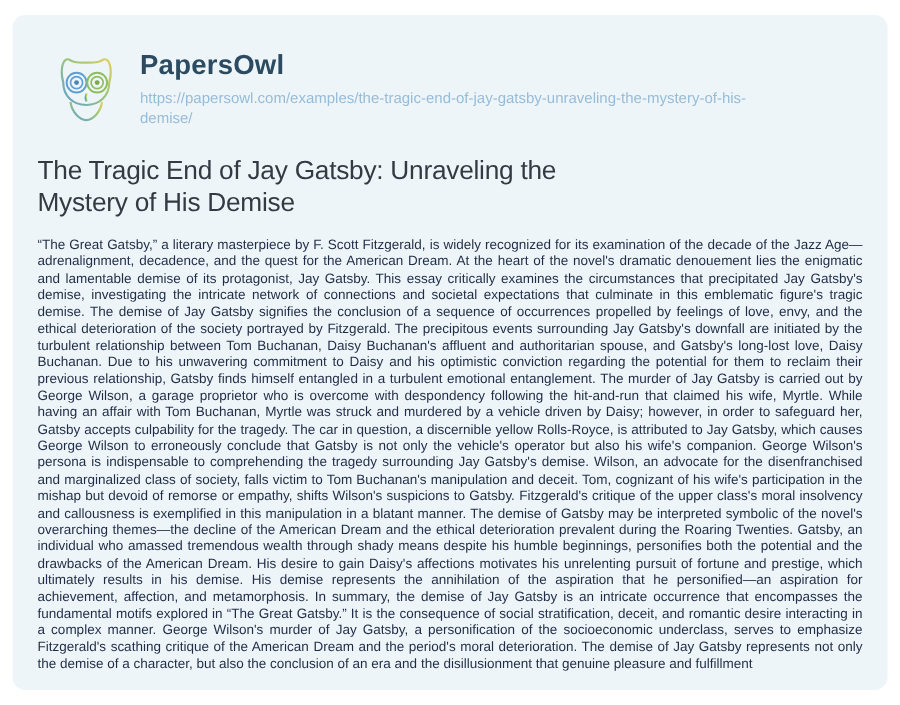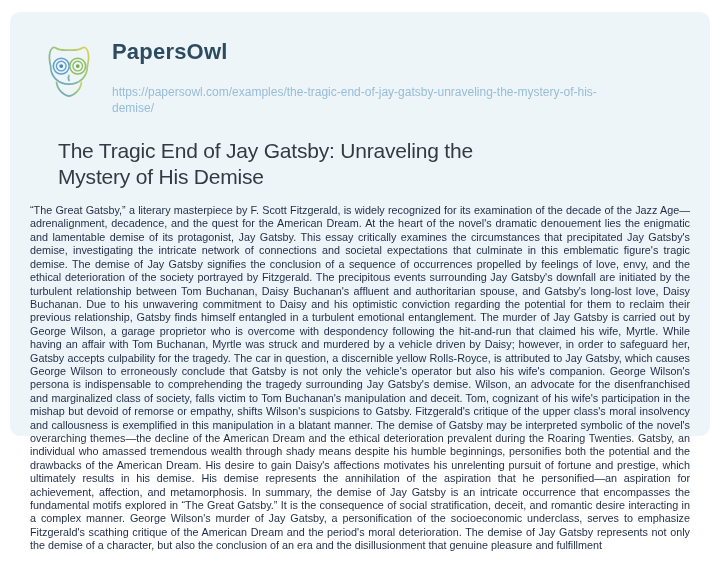--- a/index.html
+++ b/index.html
@@ -9,21 +9,21 @@
     width: 720px;
     height: 564px;
     font-family: "Liberation Sans", sans-serif;
     overflow: hidden;
   }
   .card {
     position: absolute;
     left: 10px;
     top: 12px;
     width: 700px;
-    height: 424px;
+    height: 540px;
     background: #eef5f9;
     border-radius: 10px;
     box-sizing: border-box;
     padding: 26px 20px 8px 20px;
   }
   .header {
     display: flex;
     align-items: flex-start;
     gap: 12px;
     margin-left: 8px;
@@ -37,38 +37,37 @@
     padding-top: 2px;
   }
   .brand {
     font-size: 22px;
     font-weight: bold;
     color: #2c4b60;
     letter-spacing: 0.2px;
     line-height: 24px;
   }
   .url {
-    margin-top: 20px;
+    margin-top: 6px;
     font-size: 12px;
     line-height: 16px;
     color: #97bcd8;
     max-width: 498px;
     overflow-wrap: break-word;
     text-decoration: none;
     display: block;
   }
   .title {
     margin-top: 22px;
     font-size: 21px;
     line-height: 26px;
     font-weight: 500;
     color: #333a42;
     max-width: 470px;
     letter-spacing: -0.2px;
-    margin-left: 28px;
   }
   .body-text {
     margin-top: 10px;
     font-family: Liberation Sans, sans-serif;
     font-size: 10.8px;
     line-height: 13.4px;
     color: #1f2c45;
     text-align: justify;
     width: 660px;
   }

